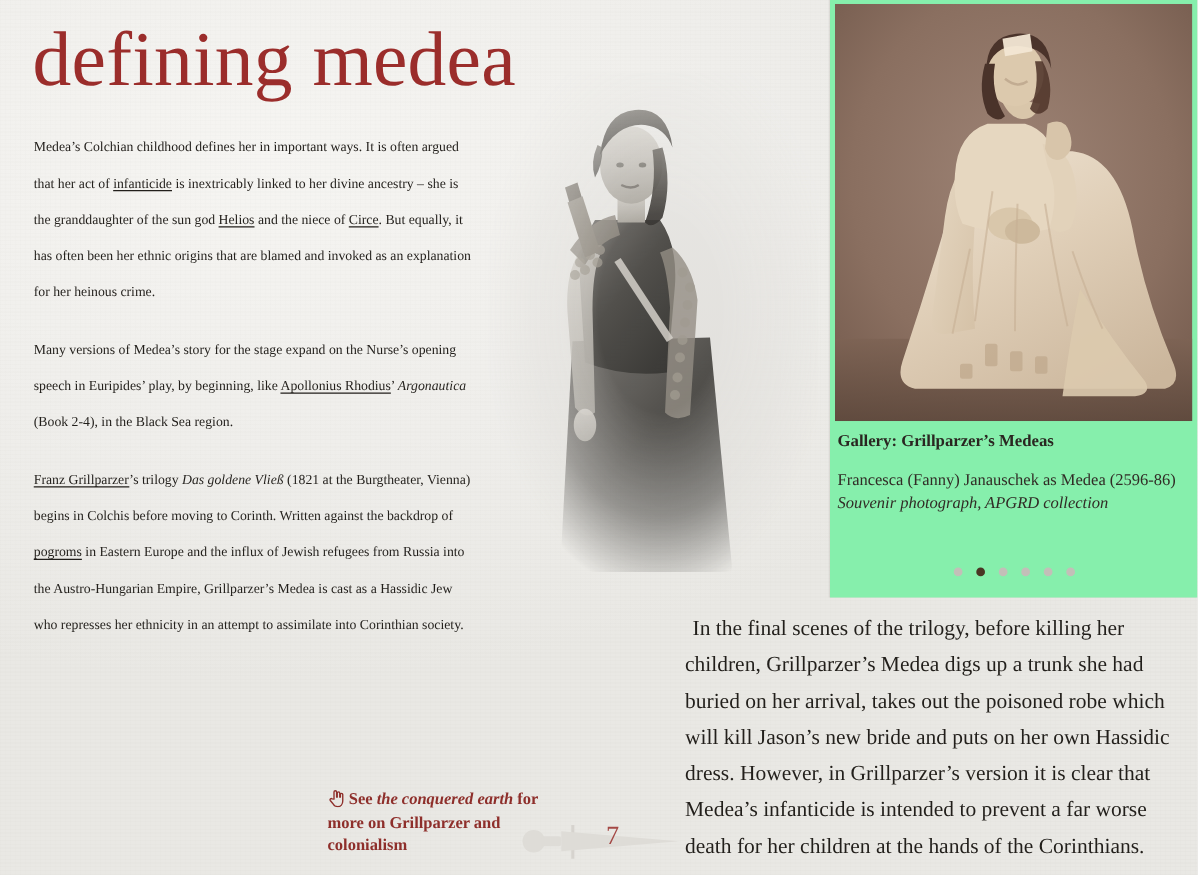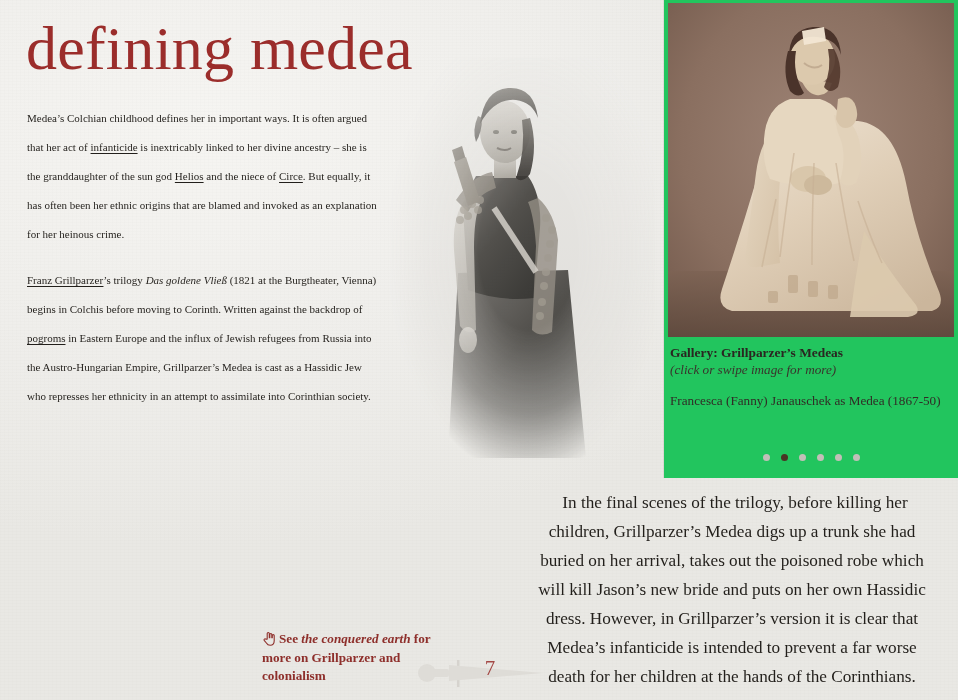--- a/index.html
+++ b/index.html
@@ -131,21 +131,21 @@
     opacity: .88;
   }
 
   
   .gallery {
     position: absolute;
     left: 664px;
     top: 0;
     width: 294px;
     height: 478px;
-    background: #22c55e;
+    background: #86efac;
     box-shadow: -1px 0 0 rgba(150,145,135,.18);
   }
   .gallery-figure {
     position: absolute;
     left: 4px;
     top: 3px;
     width: 286px;
     height: 334px;
     overflow: hidden;
     cursor: pointer;
@@ -192,24 +192,23 @@
     height: 7px;
     border-radius: 50%;
     background: #c3bfb8;
     cursor: pointer;
   }
   .dot.active { background: #4a3524; }
 
   
   .col-right {
     position: absolute;
-    left: 534px;
+    left: 548px;
     top: 488px;
     width: 396px;
-    text-align: center;
   }
   .col-right p {
     font-size: 17.2px;
     line-height: 29px;
     color: #221f1b;
     text-indent: 6px;
   }
 </style>
 </head>
 <body>
@@ -283,20 +282,21 @@
     <path d="M107 90 q8 4 14 0" stroke="#55504a" stroke-width="2" fill="none" opacity=".7"></path>
 
     <ellipse cx="78" cy="282" rx="9" ry="13" fill="url(#skin)" opacity=".9"></ellipse>
   </svg>
 </div>
 
 <h1 class="headline">defining medea</h1>
 
 <div class="col-left">
   <p><span>Medea’s Colchian childhood defines her in important ways. It is often argued that her act of </span><a class="ref">infanticide</a><span> is inextricably linked to her divine ancestry – she is the granddaughter of the sun god </span><a class="ref">Helios</a><span> and the niece of </span><a class="ref">Circe</a><span>. But equally, it has often been her ethnic origins that are blamed and invoked as an explanation for her heinous crime.</span></p>
+  <p><span>Many versions of Medea’s story for the stage expand on the Nurse’s opening speech in Euripides’ play, by beginning, like </span><a class="ref">Apollonius Rhodius</a><span>’ </span><em>Argonautica</em><span> (Book 2-4), in the Black Sea region.</span></p>
   <p><a class="ref">Franz Grillparzer</a><span>’s trilogy </span><em>Das goldene Vließ</em><span> (1821 at the Burgtheater, Vienna) begins in Colchis before moving to Corinth. Written against the backdrop of </span><a class="ref">pogroms</a><span> in Eastern Europe and the influx of Jewish refugees from Russia into the Austro-Hungarian Empire, Grillparzer’s Medea is cast as a Hassidic Jew who represses her ethnicity in an attempt to assimilate into Corinthian society.</span></p>
 </div>
 
 <div class="crossref">
   <span class="hand">
     <svg viewBox="0 0 14 15" aria-hidden="true">
       <path d="M5.2 8.3V2.6a1.05 1.05 0 0 1 2.1 0v4.1h.5V3.5a1 1 0 0 1 2 0v3.2h.5V4.6a.95.95 0 0 1 1.9 0v5.1c0 2.6-1.6 4.6-4 4.6-1.9 0-3-.8-3.8-2.3L2.2 9.4a1 1 0 0 1 1.5-1.3z" fill="none" stroke="#8e2f2b" stroke-width="1.1" stroke-linejoin="round"></path>
     </svg>
   </span><span><span>See </span><em>the conquered earth</em><span> for more on Grillparzer and colonialism</span></span>
 </div>
@@ -388,23 +388,23 @@
         <rect x="100" y="288" width="10" height="12" rx="2"></rect>
       </g>
 
       <rect width="286" height="334" fill="none"></rect>
       <rect width="286" height="334" fill="url(#stubg)" opacity="0"></rect>
     </svg>
   </div>
 
   <div class="gallery-caption">
     <div class="gal-title">Gallery: Grillparzer’s Medeas</div>
-    <div class="gal-hint">(click or swipe image for more)</div>
     <div class="gal-credit">
-      <div>Francesca (Fanny) Janauschek as Medea (1867-50)</div>
+      <div>Francesca (Fanny) Janauschek as Medea (2596-86)</div>
+      <div class="src">Souvenir photograph, APGRD collection</div>
     </div>
   </div>
 
   <div class="dots">
       <span class="dot"></span>
       <span class="dot active"></span>
       <span class="dot"></span>
       <span class="dot"></span>
       <span class="dot"></span>
       <span class="dot"></span>

